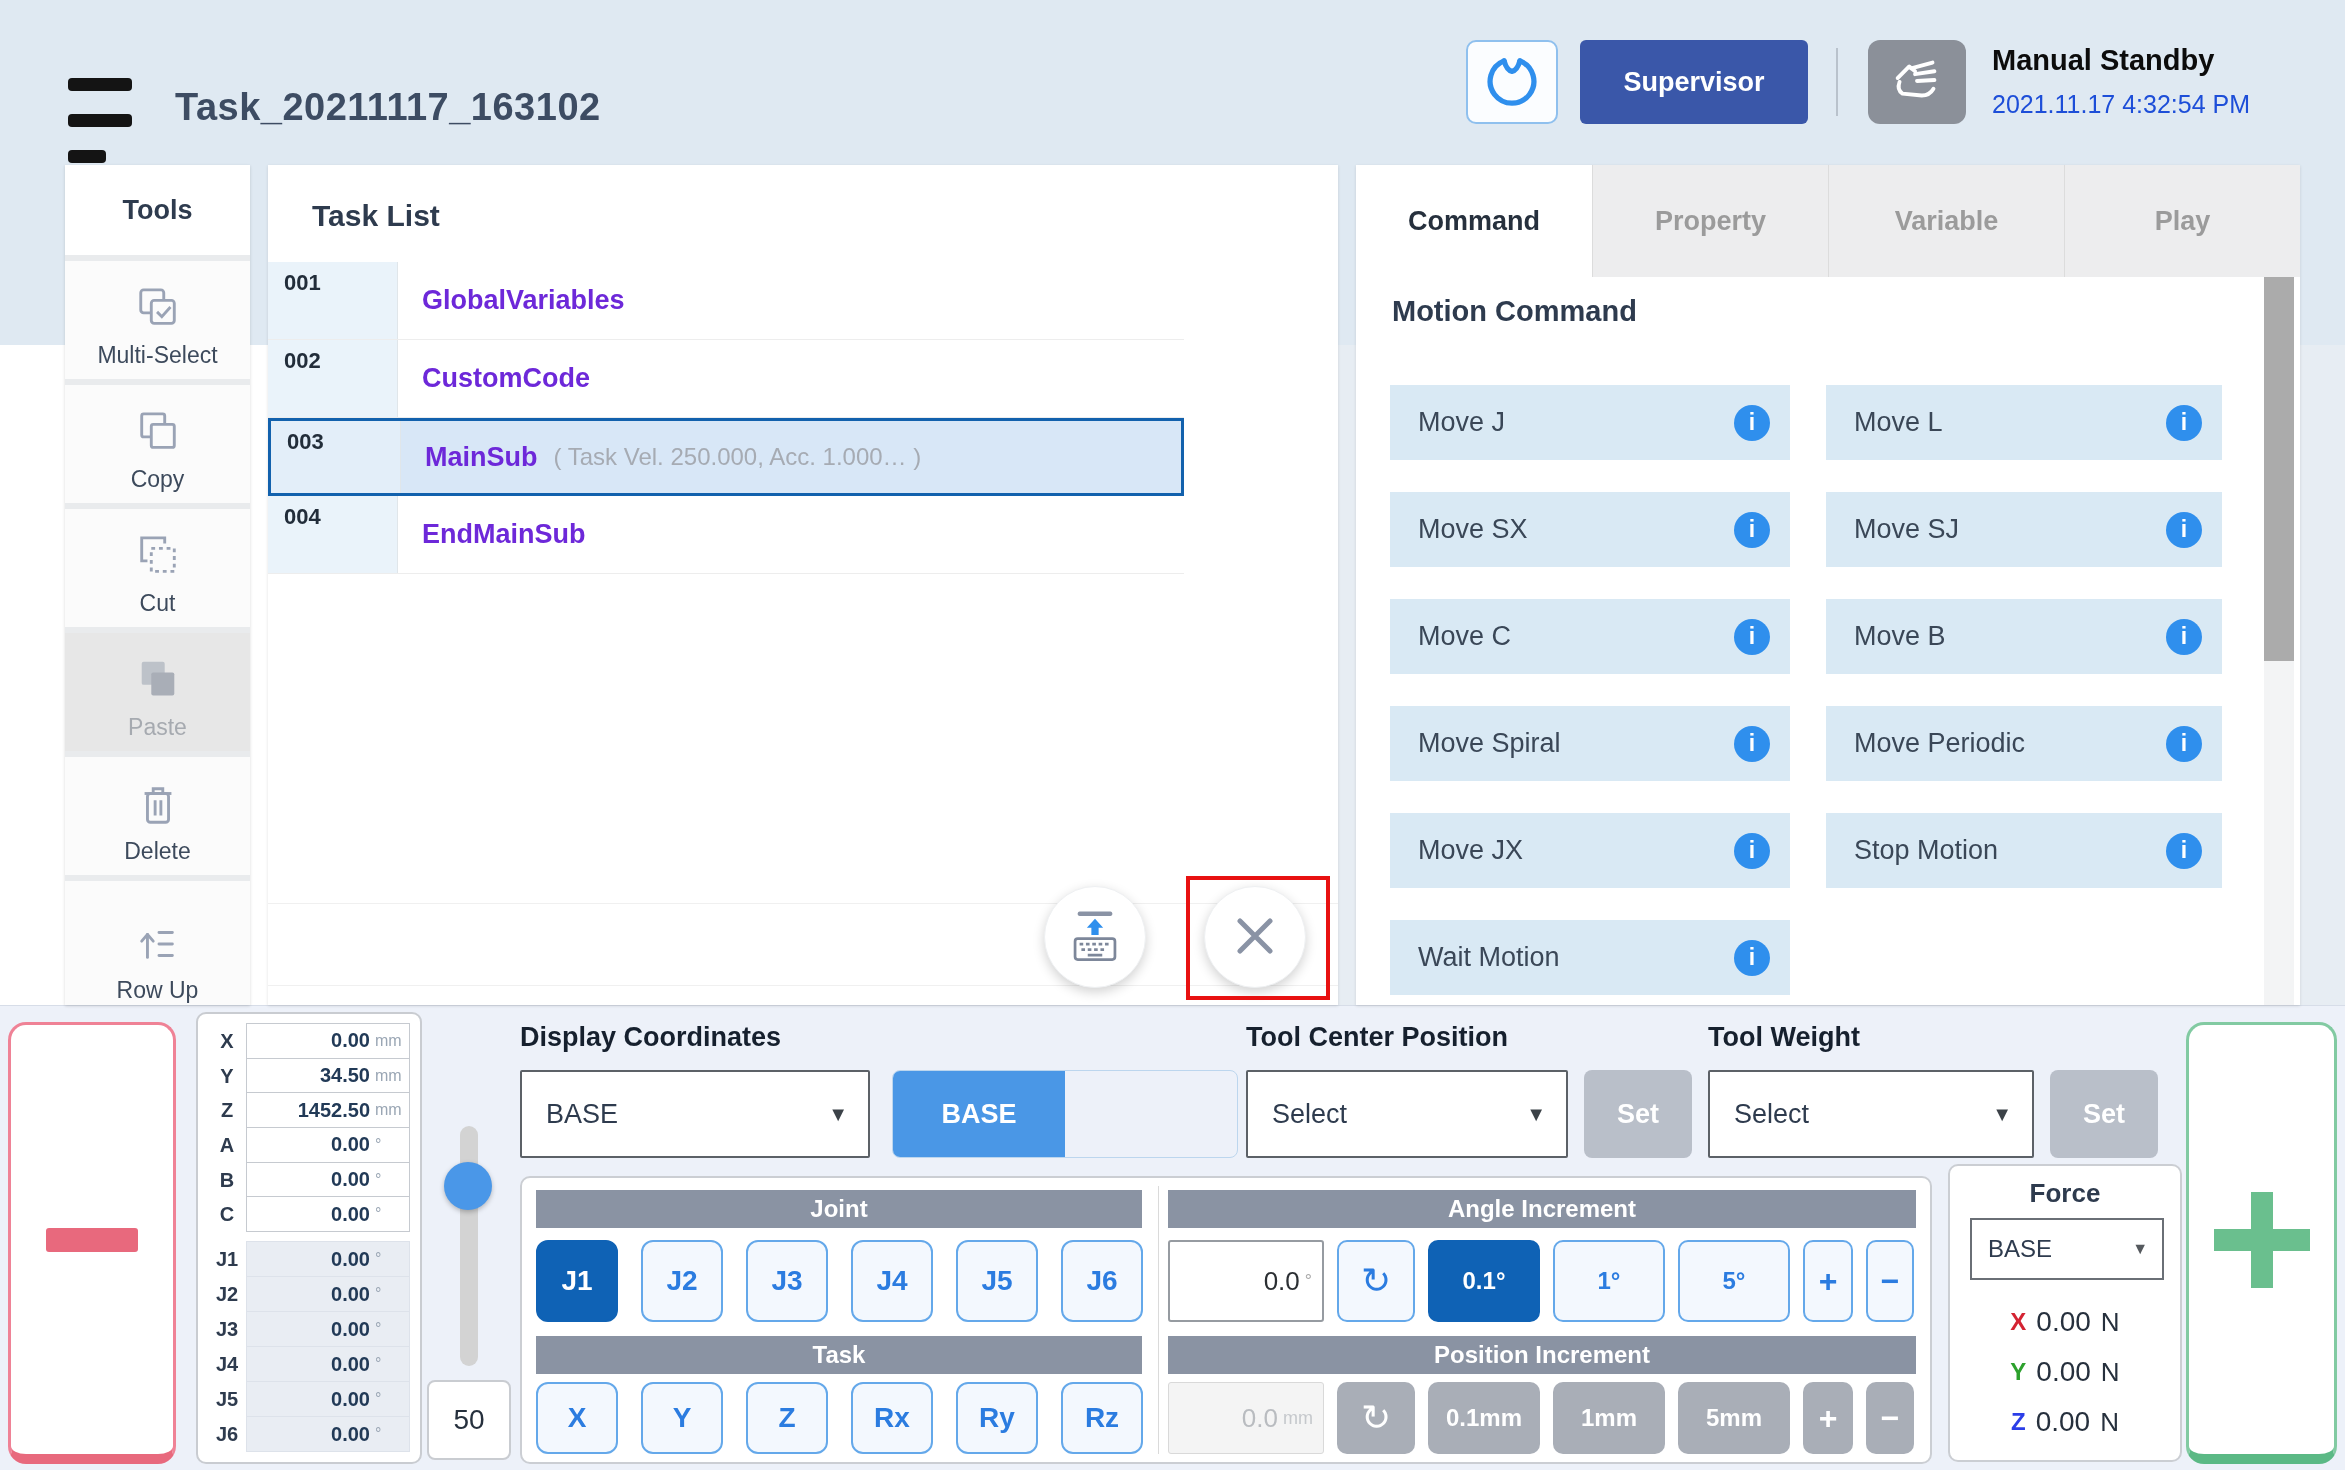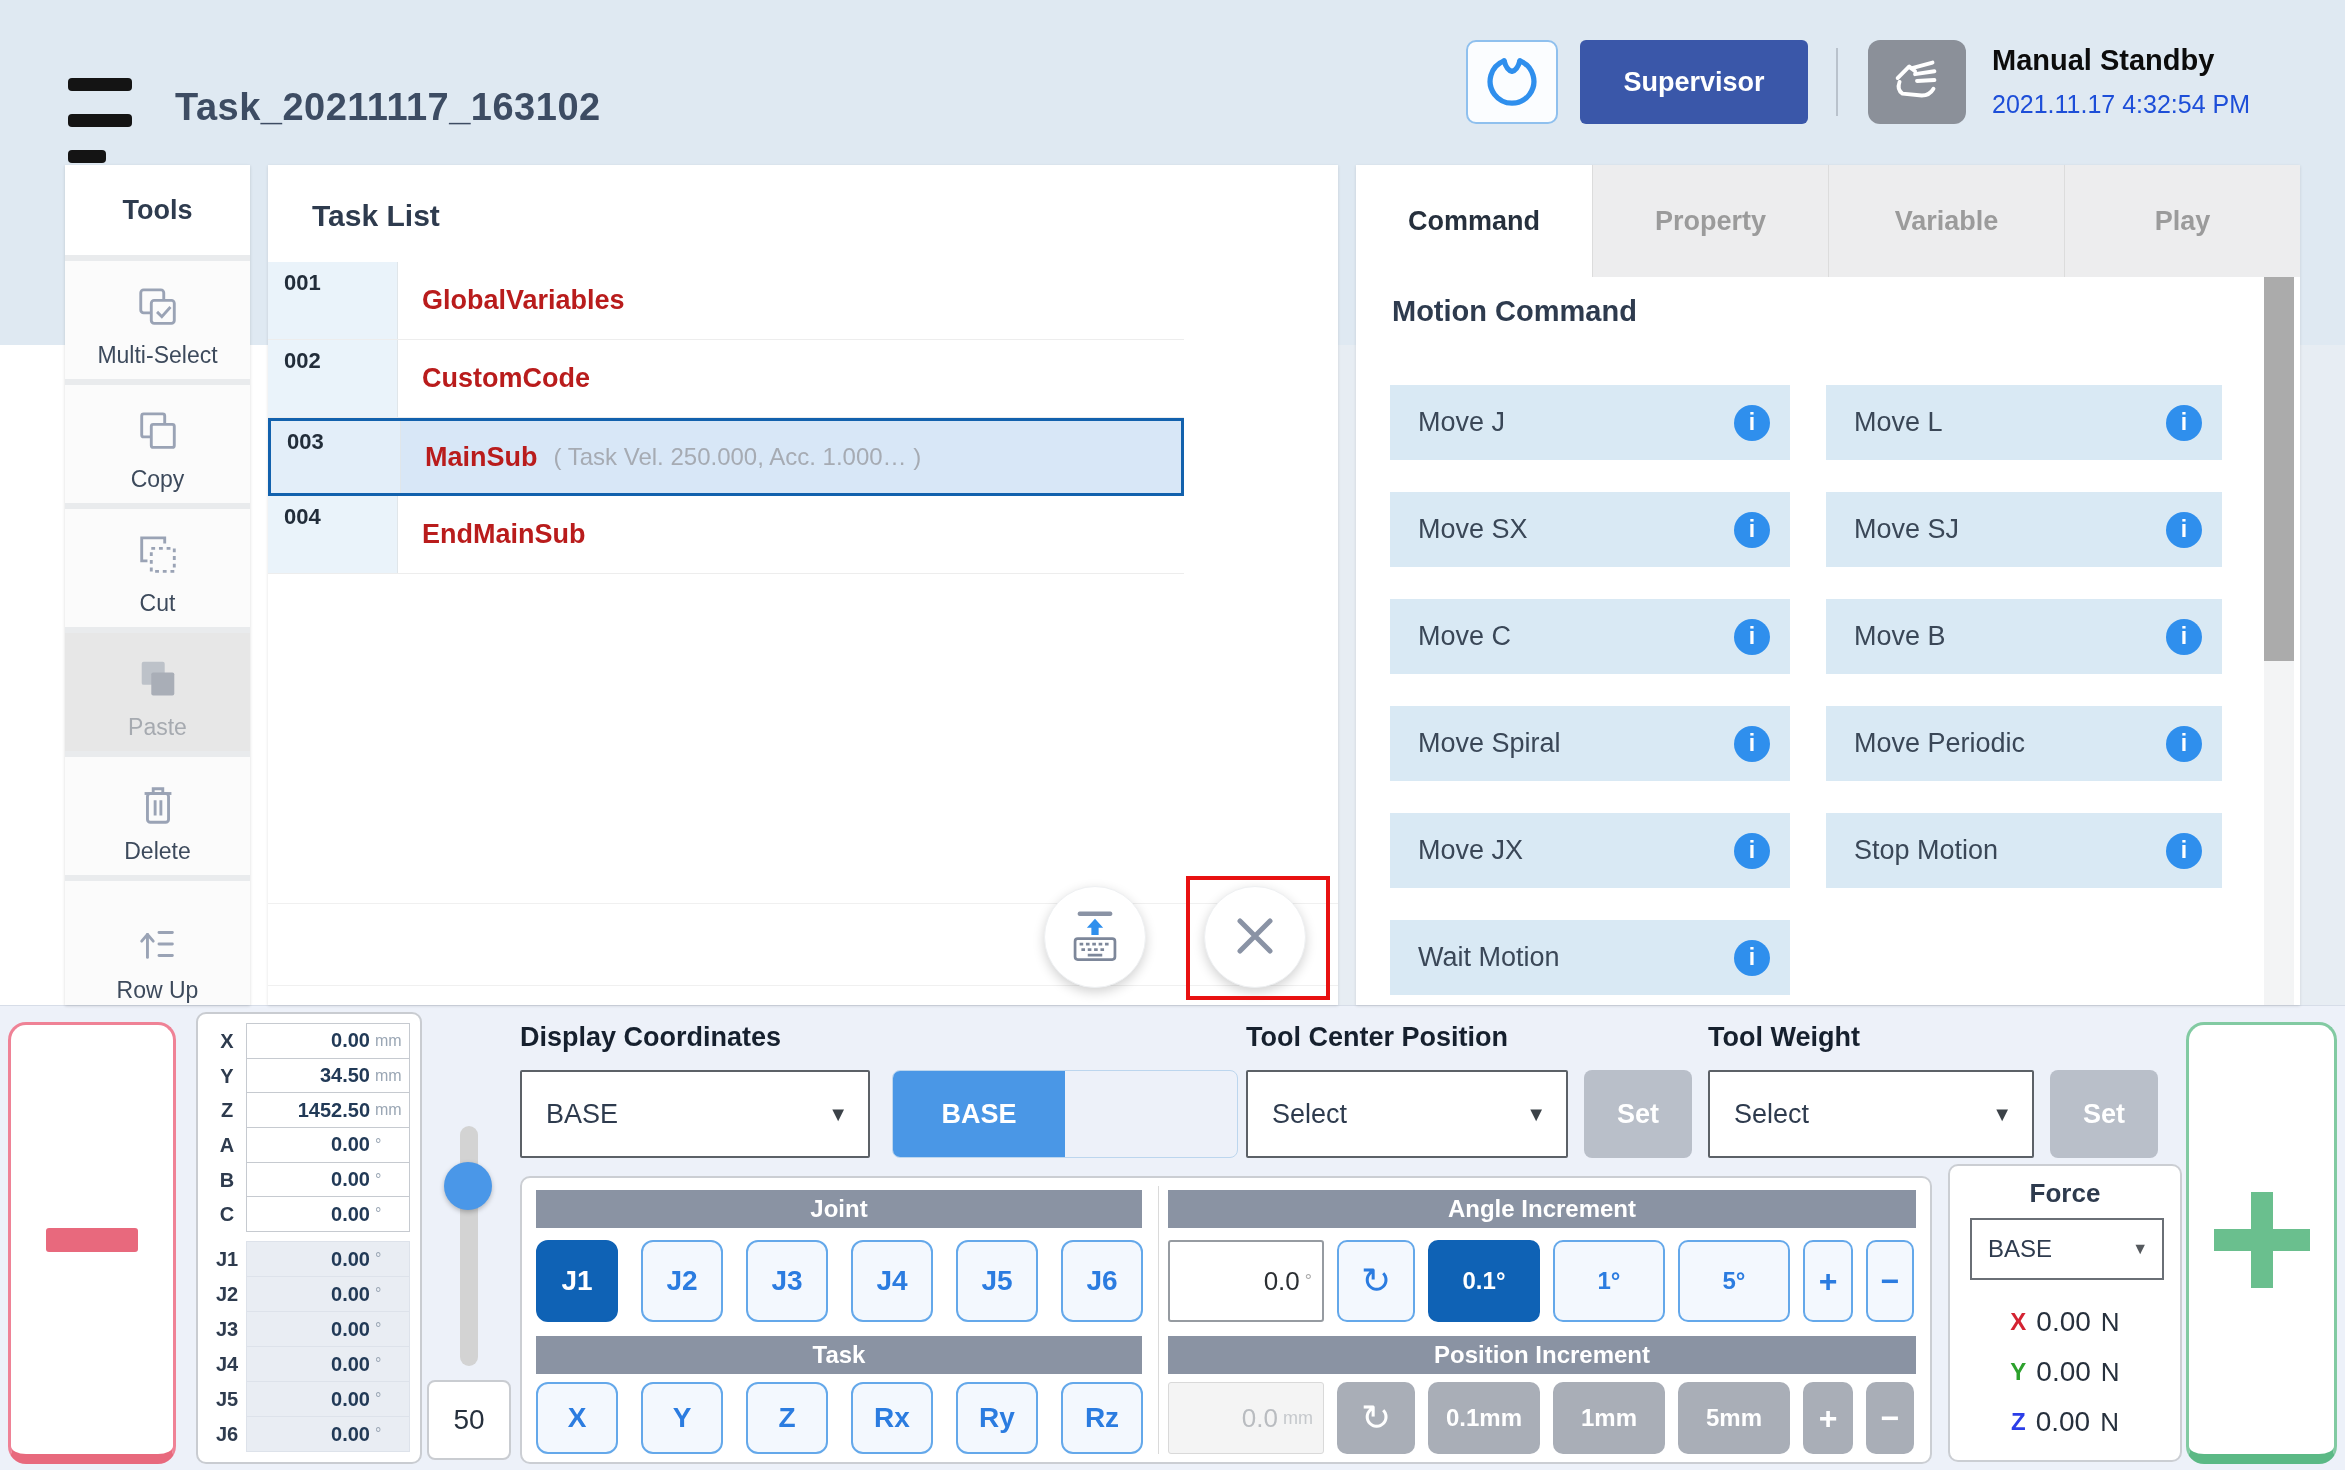--- a/index.html
+++ b/index.html
@@ -33,21 +33,21 @@
   .tool-item.disabled{background:#e7e7e7;cursor:default;}
   .tool-item.disabled .tlabel{color:#a6aab0;}
 
   
   .task-panel{position:absolute;left:268px;top:165px;width:1070px;height:840px;background:#fff;box-shadow:0 1px 3px rgba(0,0,0,.12);}
   .task-title{position:absolute;left:44px;top:34px;font-size:30px;font-weight:bold;color:#2e3b4e;}
   .task-rows{position:absolute;left:0;top:97px;width:916px;}
   .trow{position:relative;height:78px;display:flex;border-bottom:1px solid #ededed;cursor:pointer;}
   .tnum{width:130px;background:#eaf3fa;border-right:1px solid #e0e6ea;padding:8px 0 0 16px;font-size:22px;font-weight:bold;color:#222d3a;}
   .tcontent{flex:1;display:flex;align-items:center;padding-left:24px;}
-  .tname{font-size:27px;font-weight:bold;color:#b91c1c;}
+  .tname{font-size:27px;font-weight:bold;color:#6d28d9;}
   .tdetail{font-size:24px;color:#a6abb3;margin-left:16px;}
   .trow.selected{border:3px solid #1261ad;justify-content:space-between;}
   .trow.selected .tcontent{background:#d8e7f7;}
   .trow.selected .tnum{background:#e3eef9;}
   .faint-line{position:absolute;left:0;width:1070px;height:1px;background:#f0f0f0;}
   .fl1{top:738px;}.fl2{top:820px;}
 
   
   .cmd-panel{position:absolute;left:1356px;top:165px;width:944px;height:840px;background:#fff;box-shadow:0 1px 3px rgba(0,0,0,.12);}
   .tabs{position:absolute;left:0;top:0;width:944px;height:112px;display:grid;grid-template-columns:repeat(4,236px);}

